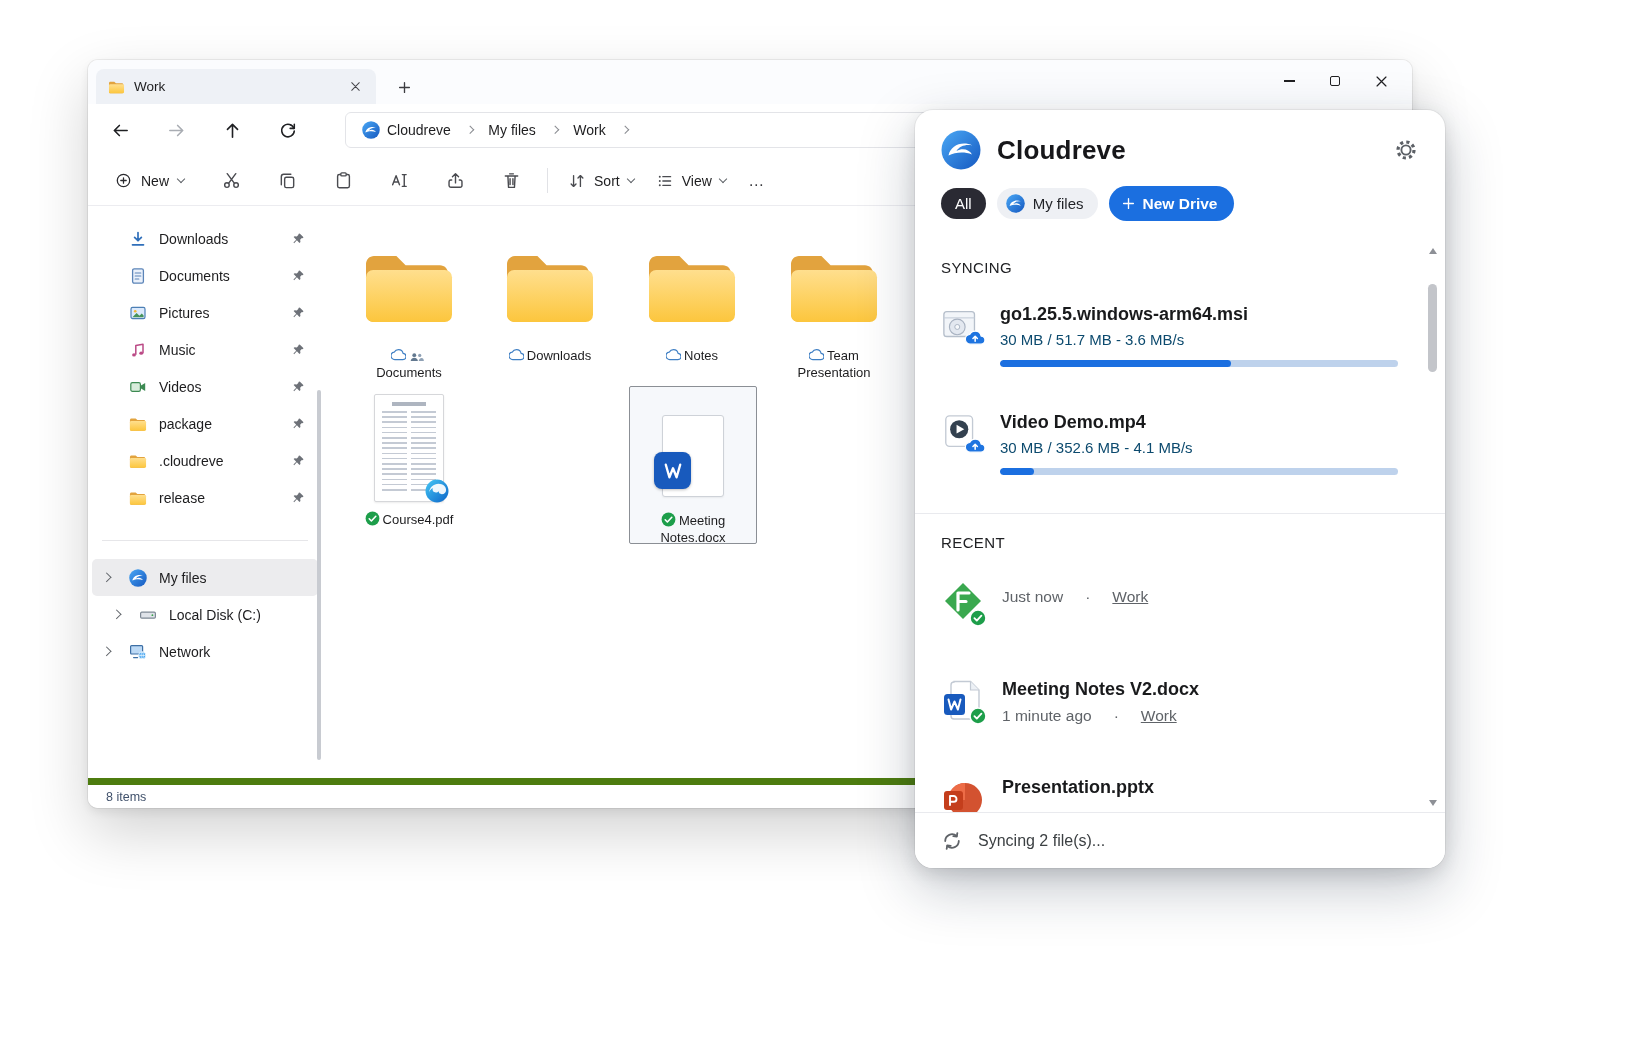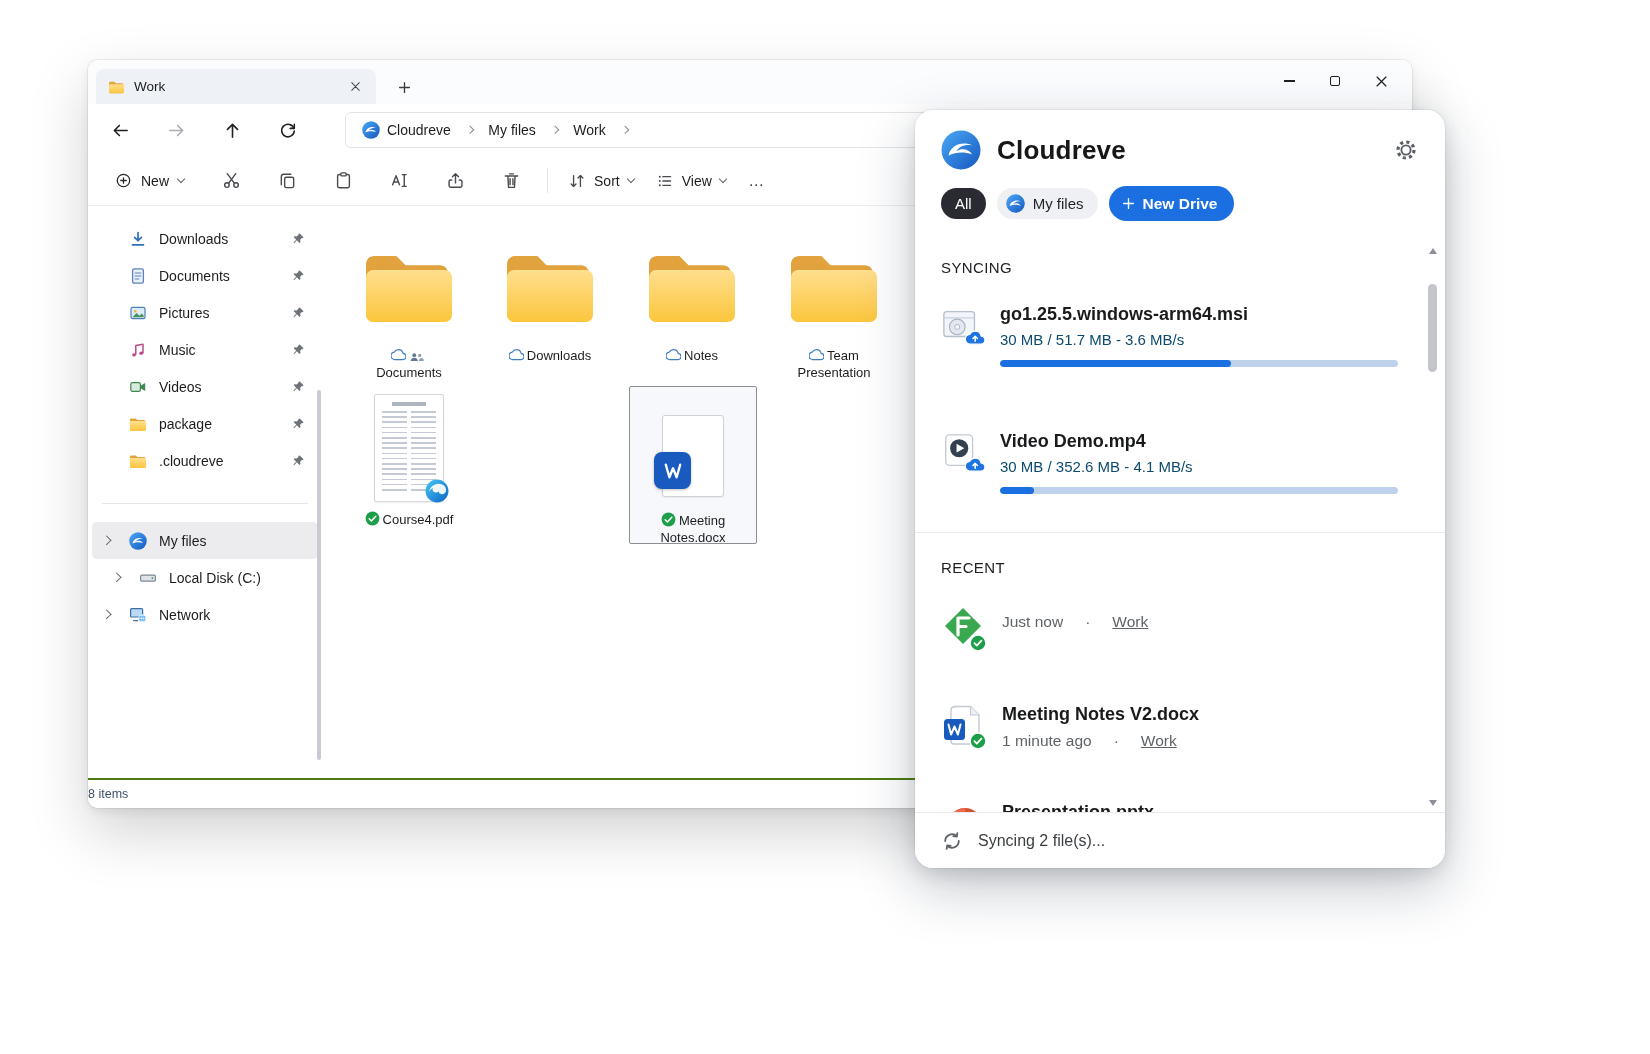--- a/index.html
+++ b/index.html
@@ -65,43 +65,43 @@
   .tile.selected{left:541px;top:326px;width:128px;height:158px;border:1px solid #8b8f95;background:rgba(125,155,195,.07);padding-top:4px;border-radius:2px}
   .pdf-page{position:relative;width:70px;height:108px;background:#fff;border:1px solid #d6d7da;border-radius:2px;box-shadow:0 1px 2px rgba(0,0,0,.08)}
   .pdf-title{position:absolute;top:7px;left:17px;right:17px;height:3.5px;background:#aeb5c0}
   .pdf-col{position:absolute;top:16px;bottom:8px;width:25px;background:repeating-linear-gradient(to bottom,#c4cad4 0 1.6px,transparent 1.6px 5.2px)}
   .pdf-col.l{left:7px}.pdf-col.r{right:7px}
   .edge-badge{position:absolute;right:-7px;bottom:-3px;width:26px;height:26px}
   .photo-thumb{width:106px;height:62px;border-radius:2px;margin-bottom:10px}
   .doc-page{position:relative;width:62px;height:82px;background:#fff;border:1px solid #ced2d8;border-radius:3px;margin-bottom:6px;box-shadow:0 1px 2px rgba(0,0,0,.06)}
   .w-badge{position:absolute;left:-9px;bottom:7px;width:37px;height:37px;background:var(--word_blue,#185abd);border-radius:8px;
     display:flex;align-items:center;justify-content:center;box-shadow:0 1px 3px rgba(0,0,0,.25)}
-  .statusbar{position:absolute;left:0;right:0;bottom:0;height:30px;display:flex;align-items:center;
-    font-size:12.5px;color:#40516b;border-top:2px solid #4d7c0f;background:#fff}
+  .statusbar{position:absolute;left:0;right:0;bottom:0;height:30px;display:flex;align-items:center;padding-left:18px;
+    font-size:12.5px;color:#40516b;border-top:7px solid #4d7c0f;background:#fff}
 
   
   .popup{position:absolute;left:915px;top:110px;width:530px;height:758px;background:#fff;border-radius:18px;z-index:10;overflow:hidden;
     box-shadow:0 0 0 1px rgba(0,0,0,.05),0 6px 18px rgba(0,0,0,.10),0 20px 55px rgba(20,35,60,.25)}
   .popup-header{padding:20px 26px 0}
   .ph-row{display:flex;align-items:center}
   .ph-logo{width:40px;height:40px}
   .ph-title{font-size:26px;font-weight:bold;margin-left:16px;color:#17171a;letter-spacing:.2px}
   .ph-gear{margin-left:auto;width:26px;height:26px;display:flex;align-items:center;justify-content:center}
   .chips{display:flex;align-items:center;margin-top:16px;gap:11px}
   .chip{display:inline-flex;align-items:center;height:31px;border-radius:16px;padding:0 14px;font-size:15px;gap:8px;white-space:nowrap}
   .chip-all{background:var(--chip_dark,#2a2a33);color:#fff;padding:0 14px}
   .chip-myfiles{background:#eef0f4;color:#1f2126;padding:0 14px 0 9px}
   .chip-logo{width:19px;height:19px}
   .chip-new{background:var(--accent,#1b6fe0);color:#fff;height:35px;border-radius:18px;padding:0 17px 0 12px;font-size:15.5px;font-weight:bold;gap:7px}
   .popup-body{position:absolute;left:0;right:0;top:132px;bottom:56px;overflow:hidden;padding:0 47px 0 26px}
   .sec-heading{font-size:15px;font-weight:normal;color:#202124;letter-spacing:.4px}
   .sec-syncing{margin-top:17px}
-  .sec-recent{margin-top:26px}
+  .sec-recent{margin-top:20px}
   .sync-item{display:flex;gap:15px;margin-top:28px}
-  .sync-item + .sync-item{margin-top:64px}
+  .sync-item + .sync-item{margin-top:45px}
   .sync-icon{width:44px;height:44px;flex:none}
   .sync-col{flex:1;min-width:0}
   .sync-name{font-size:18px;font-weight:bold;color:#191a1c;white-space:nowrap;overflow:hidden}
   .sync-detail{font-size:15px;color:#0c4a6e;margin-top:6px}
   .progress{height:7px;background:var(--progress_track,#bed2ec);border-radius:4px;margin-top:12px;overflow:hidden}
   .progress-fill{height:100%;background:var(--accent,#1b6fe0);border-radius:4px}
   .popup-divider{height:1px;background:#e9eaee;margin:38px -47px 0 -26px}
   .recent-item{display:flex;gap:15px;margin-top:30px;align-items:flex-start}
   .recent-item + .recent-item{margin-top:52px}
   .recent-icon{width:46px;height:46px;flex:none}
@@ -505,20 +505,29 @@
     </div>
     <div class="side-item">
       <svg class="s-icon">
           <use href="#i-folder"></use>
         </svg>
       <span>.cloudreve</span>
       <svg class="s-pin">
           <use href="#i-pin"></use>
         </svg>
     </div>
+    <div class="side-item">
+      <svg class="s-icon">
+          <use href="#i-folder"></use>
+        </svg>
+      <span>release</span>
+      <svg class="s-pin">
+          <use href="#i-pin"></use>
+        </svg>
+    </div>
     <div class="side-sep"></div>
     <div class="side-item selected">
       <span class="tchev right"></span>
       <svg class="s-icon">
           <use href="#i-logo"></use>
         </svg>
       <span>My files</span>
     </div>
     <div class="side-item indent">
       <span class="tchev right"></span>

